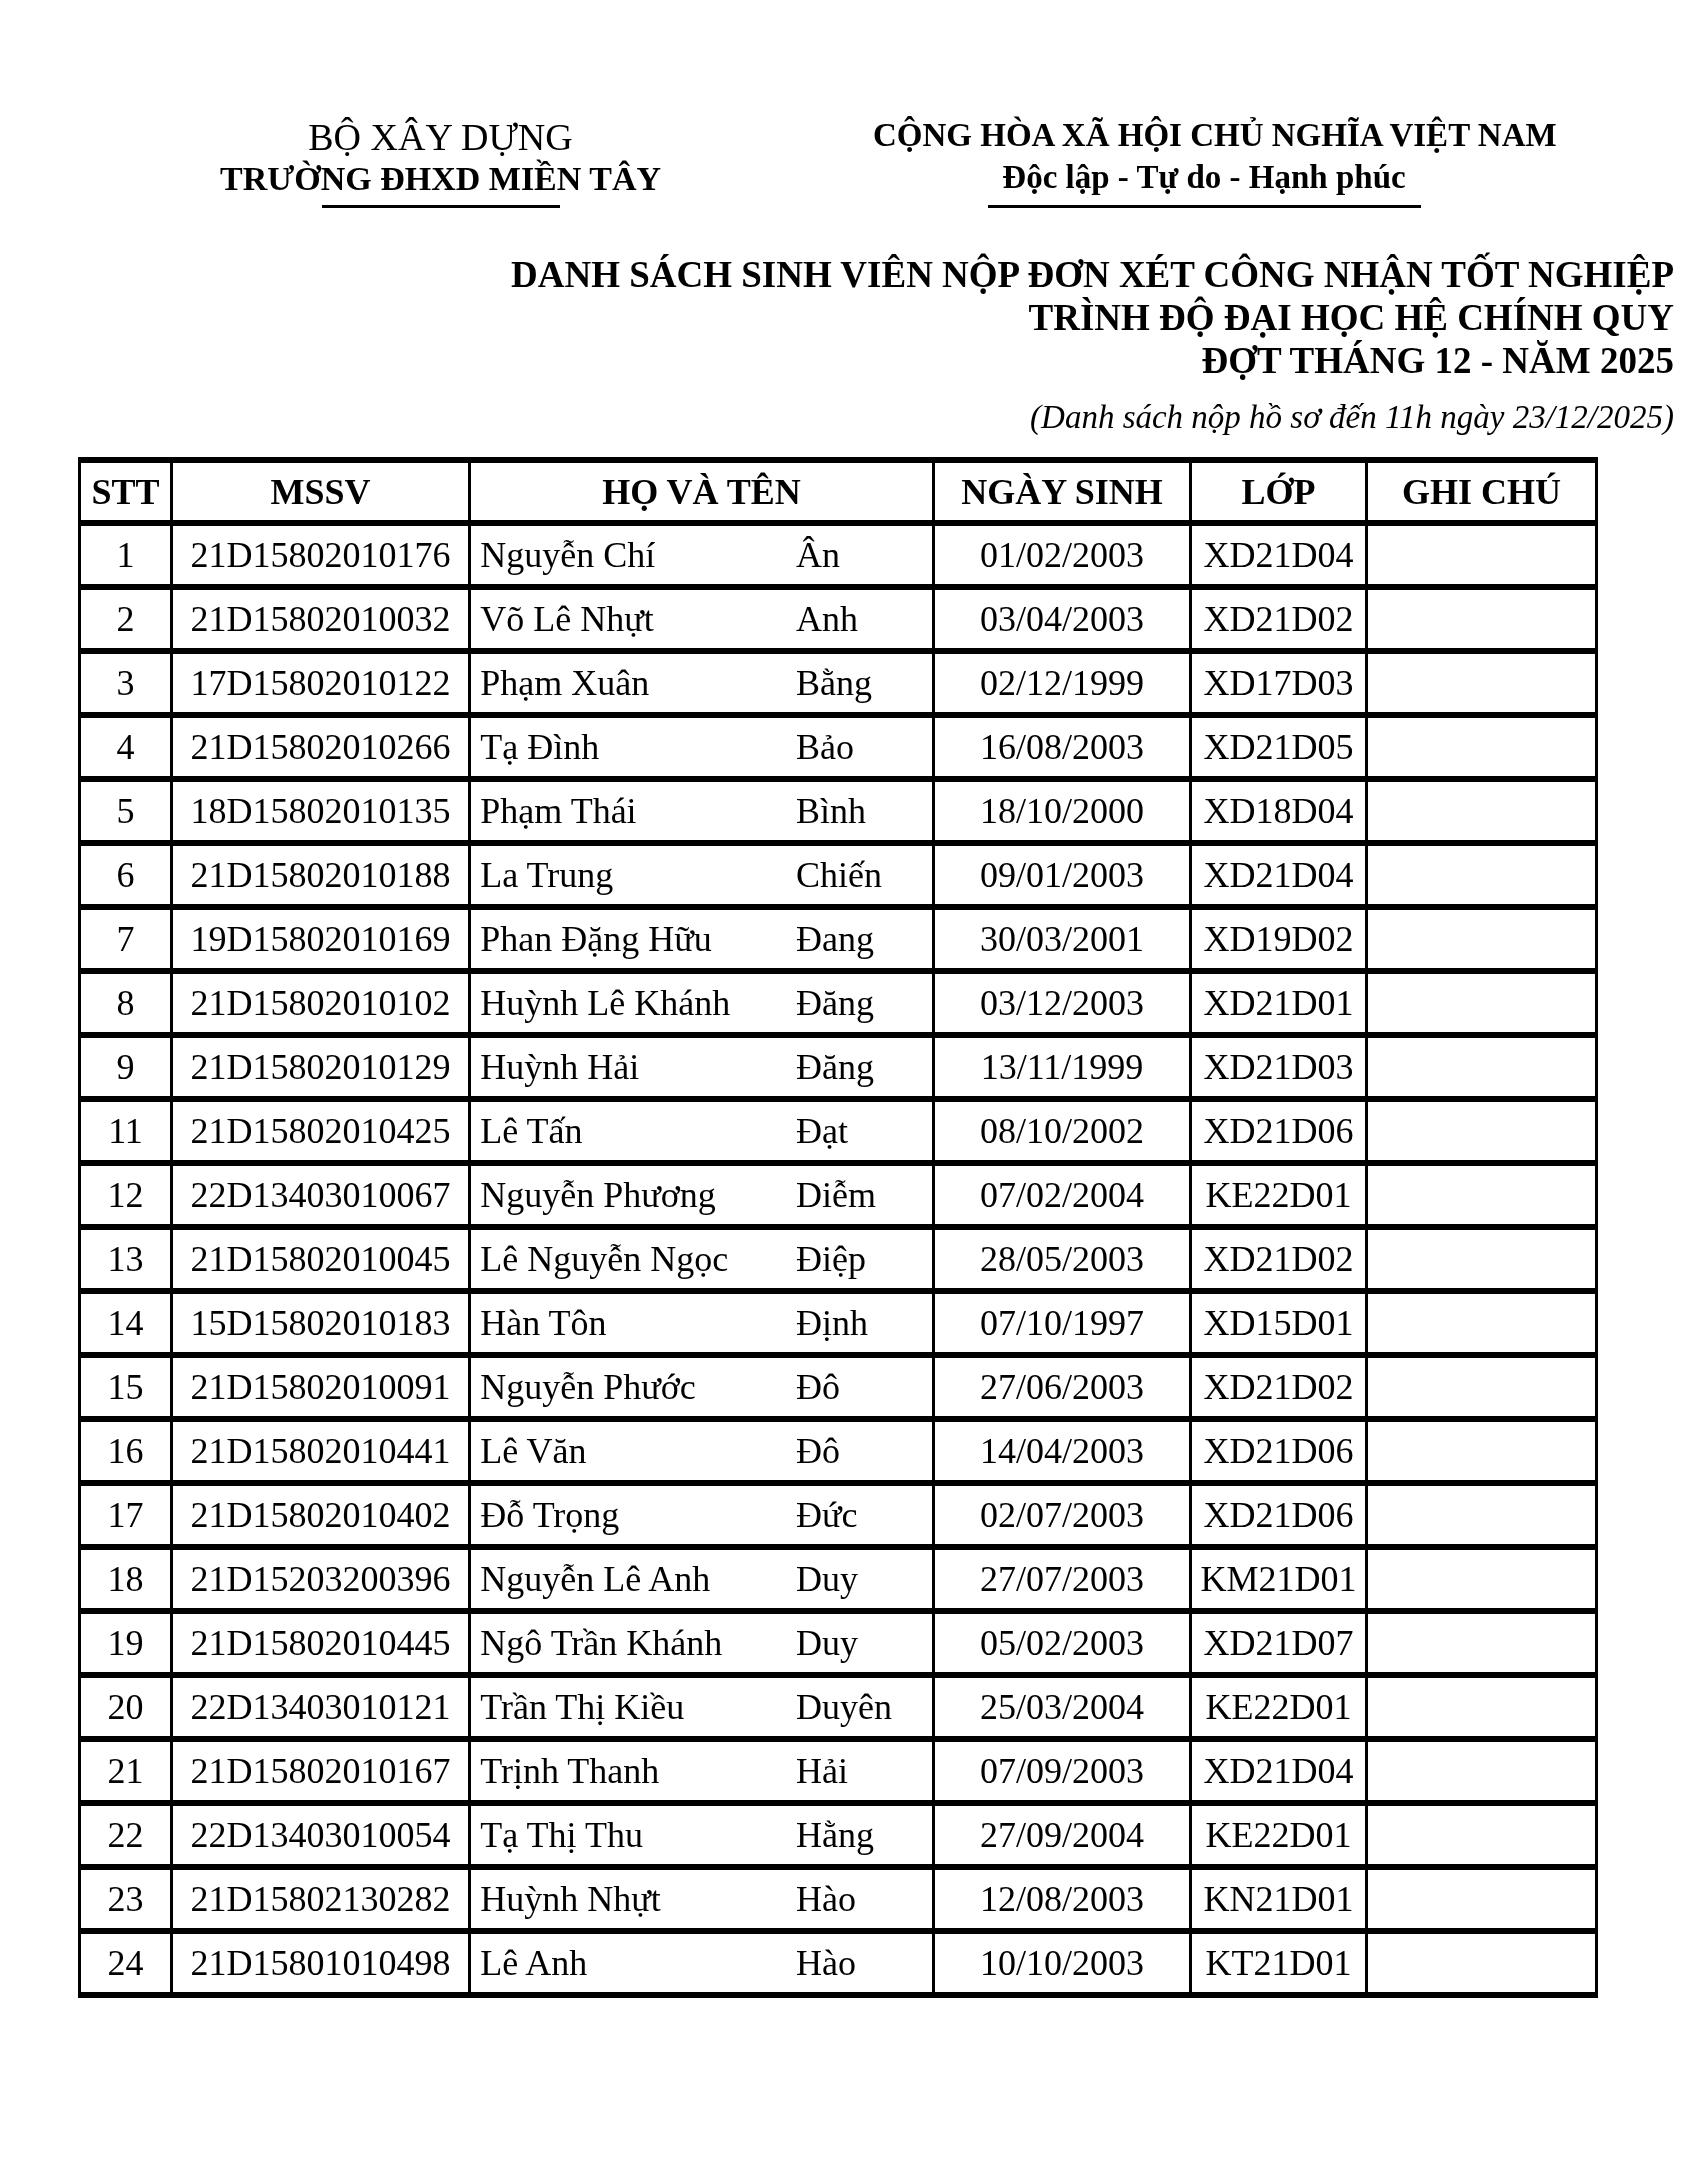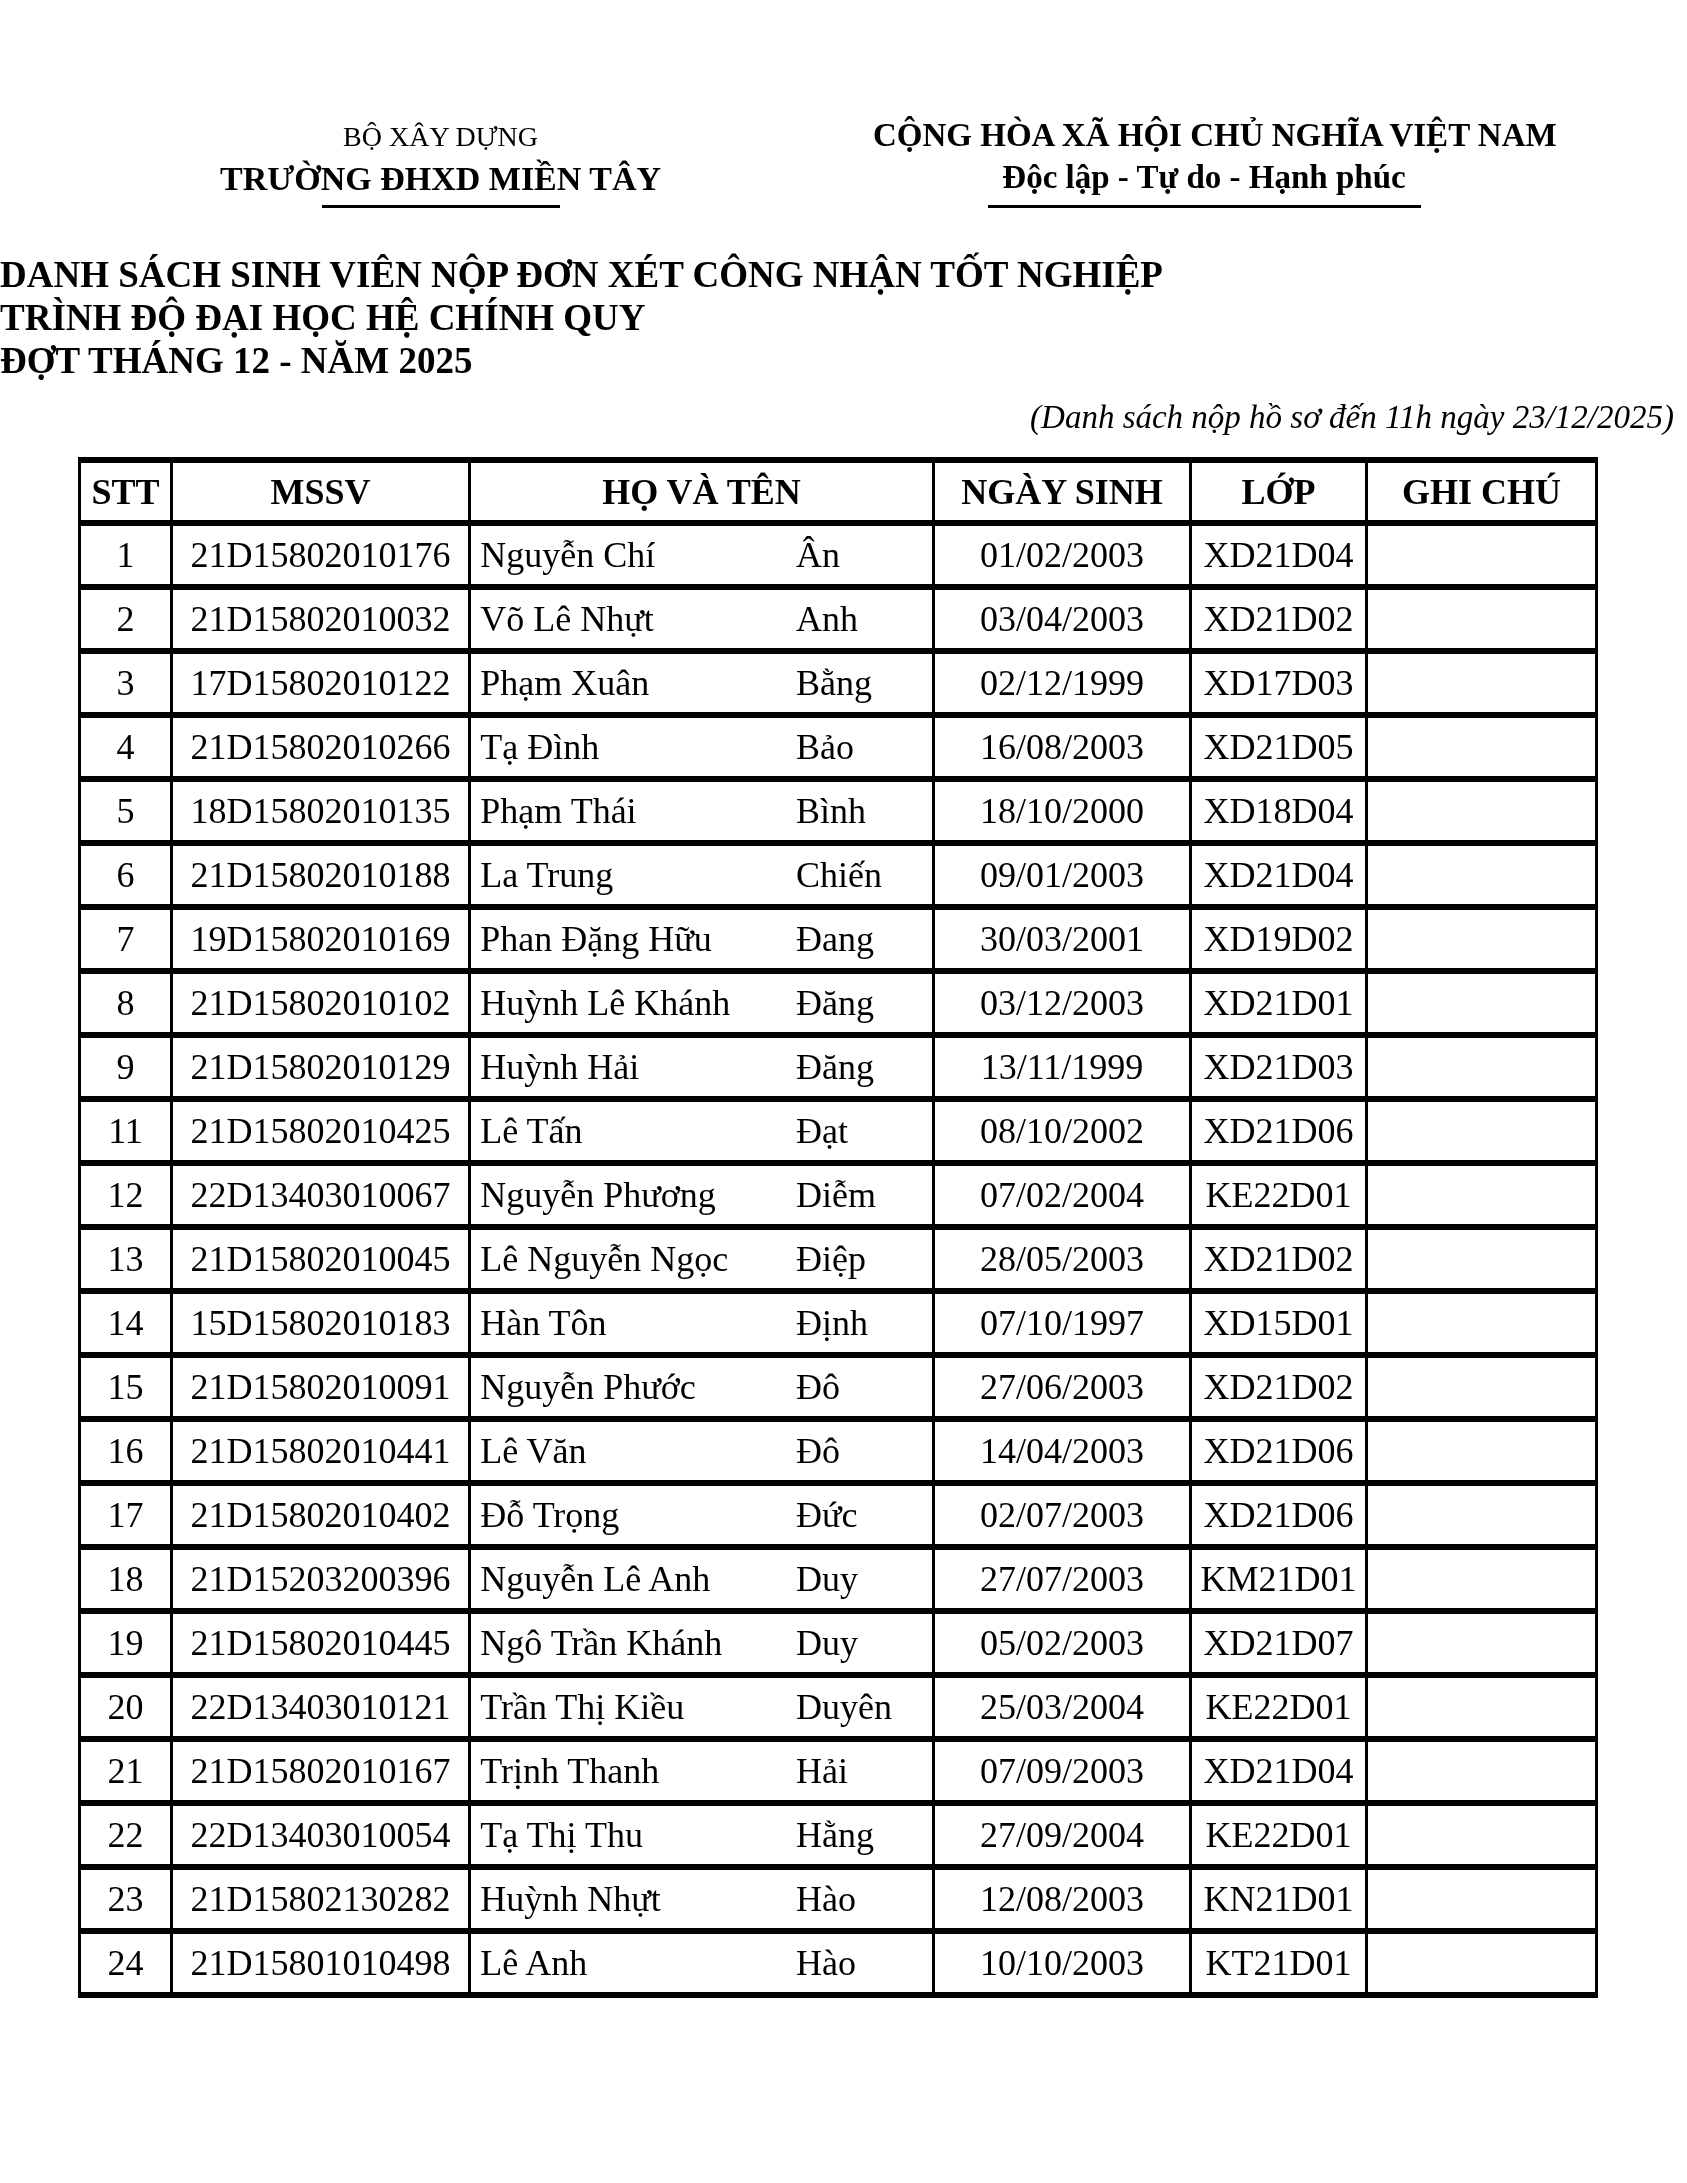--- a/index.html
+++ b/index.html
@@ -12,39 +12,39 @@
     color: #000000;
     overflow: hidden;
   }
 
   
   .org-block {
     position: absolute;
     top: 116px; left: 179px; width: 523px;
     text-align: center;
   }
-  .org-line1 { font-size: 28px; line-height: 42px; white-space: nowrap; }
+  .org-line1 { font-size: 38px; line-height: 42px; white-space: nowrap; }
   .org-line2 { font-size: 34px; line-height: 42px; font-weight: bold; white-space: nowrap; }
   .rule { height: 0; border-top: 3.3px solid #000; margin: 5.3px auto 0; }
   .rule-org { width: 238px; }
 
   .nation-block {
     position: absolute;
     top: 114px; left: 873px; width: 662px;
     text-align: center;
   }
   .nation-line1 { font-size: 33px; line-height: 42px; font-weight: bold; white-space: nowrap; }
   .nation-line2 { font-size: 33px; line-height: 42px; font-weight: bold; white-space: nowrap; }
   .rule-nation { width: 433px; margin-top: 6.6px; }
 
   
   .title-block {
     position: absolute;
     top: 253px; left: 0; width: 1674px;
-    text-align: left;
+    text-align: right;
   }
   .title-line { font-size: 37px; line-height: 43px; font-weight: bold; white-space: nowrap; }
   .subtitle {
     position: absolute;
     top: 397px; left: 0; width: 1674px;
     text-align: right;
     font-size: 33px; line-height: 40px;
     font-style: italic;
     white-space: nowrap;
   }

